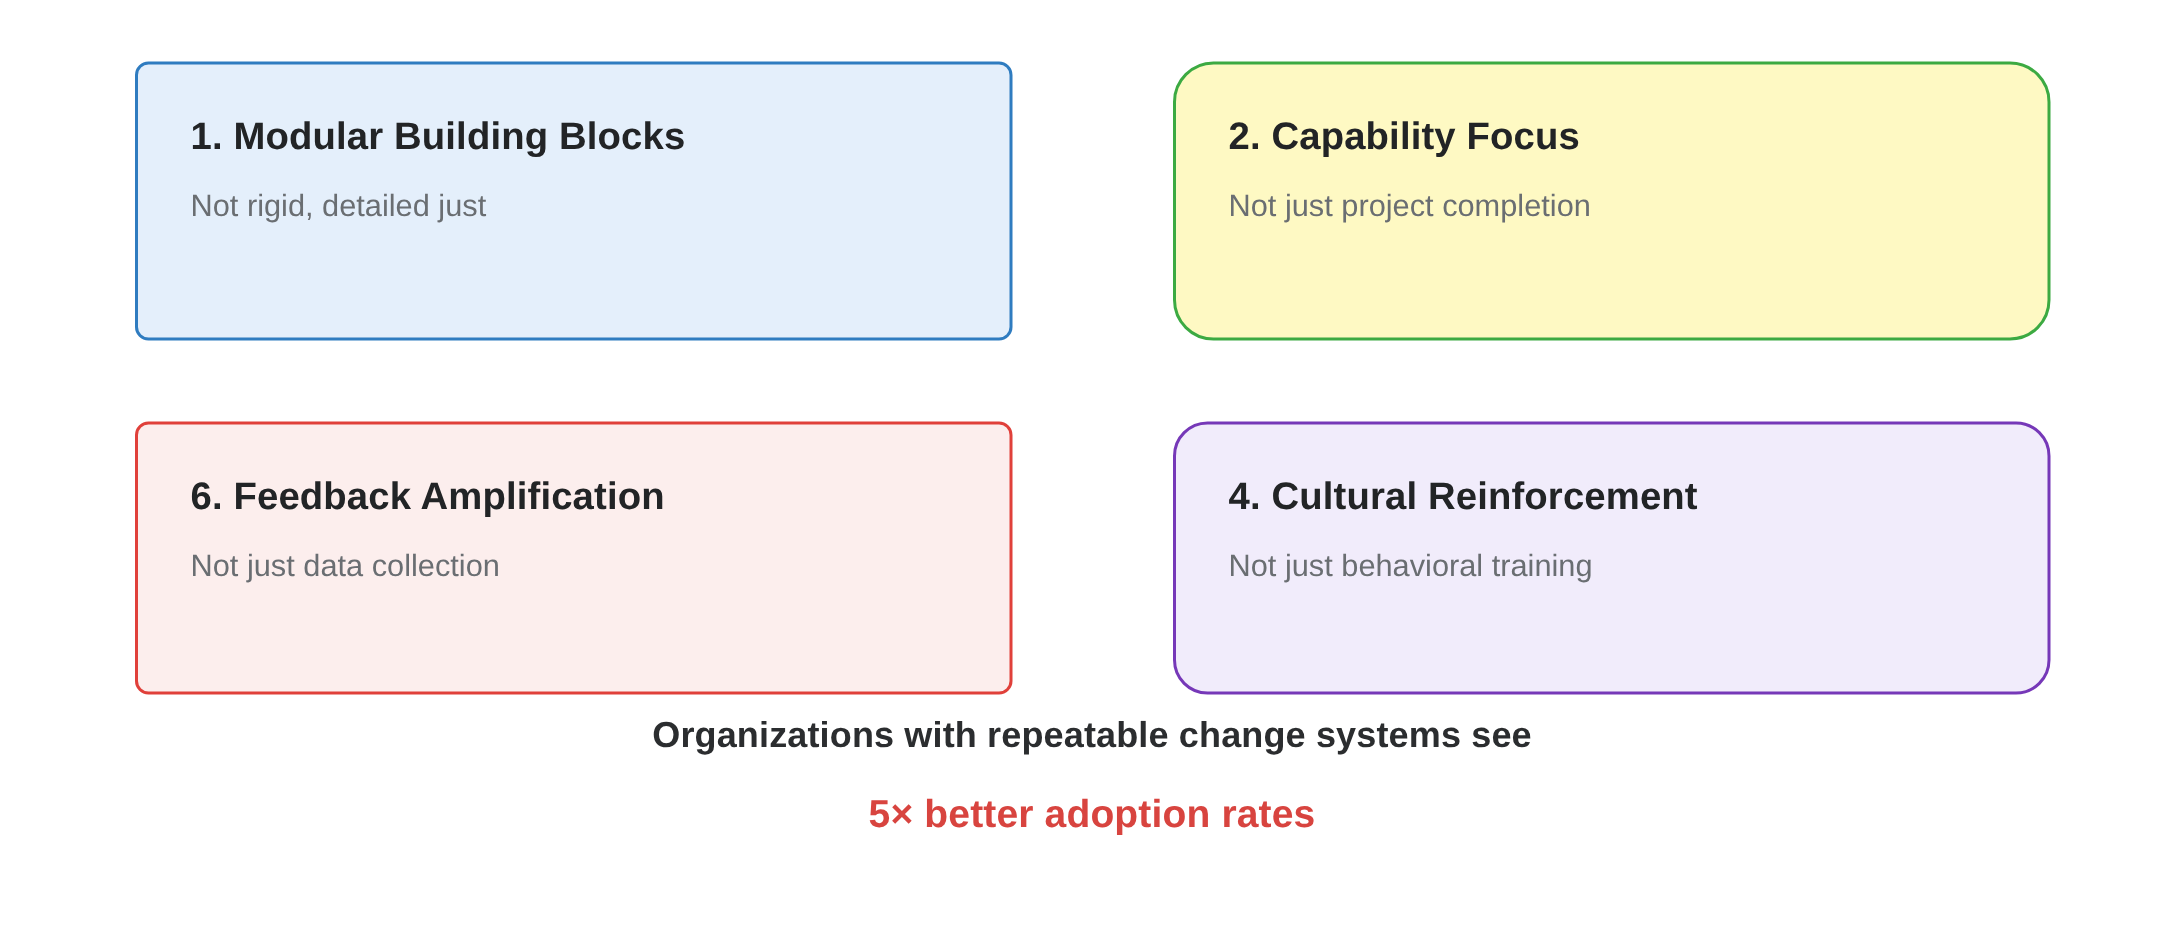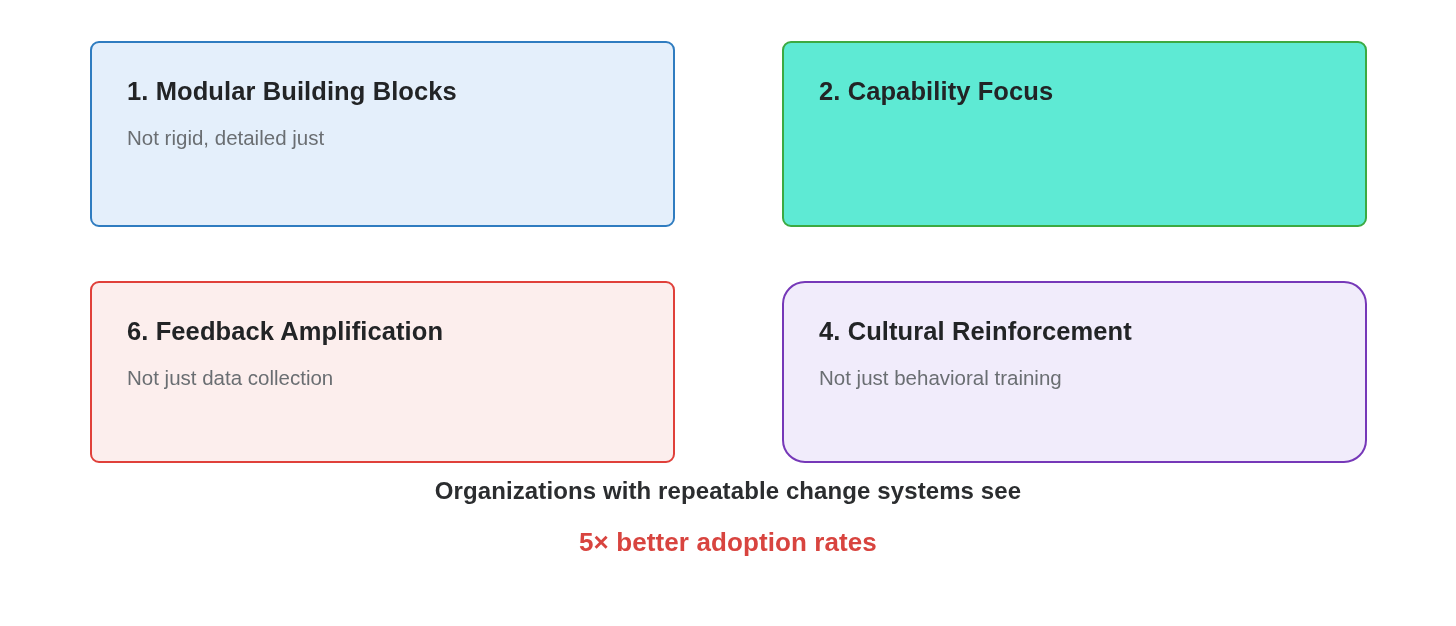--- a/index.html
+++ b/index.html
@@ -96,22 +96,23 @@
 
 <div class="page">
 
   <div class="card-grid">
 
     <div class="card c1" style="border-color: rgb(47, 124, 192); background: rgb(228, 239, 251);">
       <div class="card-title">1. Modular Building Blocks</div>
       <div class="card-sub">Not rigid, detailed just</div>
     </div>
 
-    <div class="card c2" style="border-color: rgb(60, 170, 66); background: #5eead4;">
+    <div class="card c2" style="border-color: rgb(60, 170, 66); background: #fef9c3; border-radius: 27px;">
       <div class="card-title">2. Capability Focus</div>
+      <div class="card-sub">Not just project completion</div>
     </div>
 
     <div class="card c3" style="border-color: rgb(224, 64, 58); background: rgb(252, 238, 237);">
       <div class="card-title">6. Feedback Amplification</div>
       <div class="card-sub">Not just data collection</div>
     </div>
 
     <div class="card c4" style="border-color: rgb(118, 56, 184); background: rgb(241, 236, 251);">
       <div class="card-title">4. Cultural Reinforcement</div>
       <div class="card-sub">Not just behavioral training</div>

